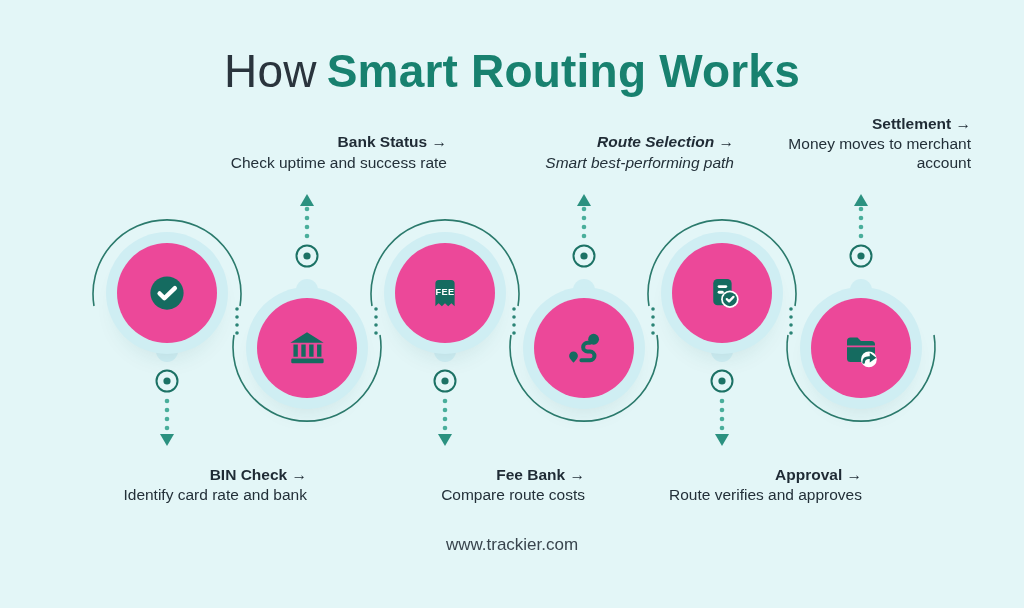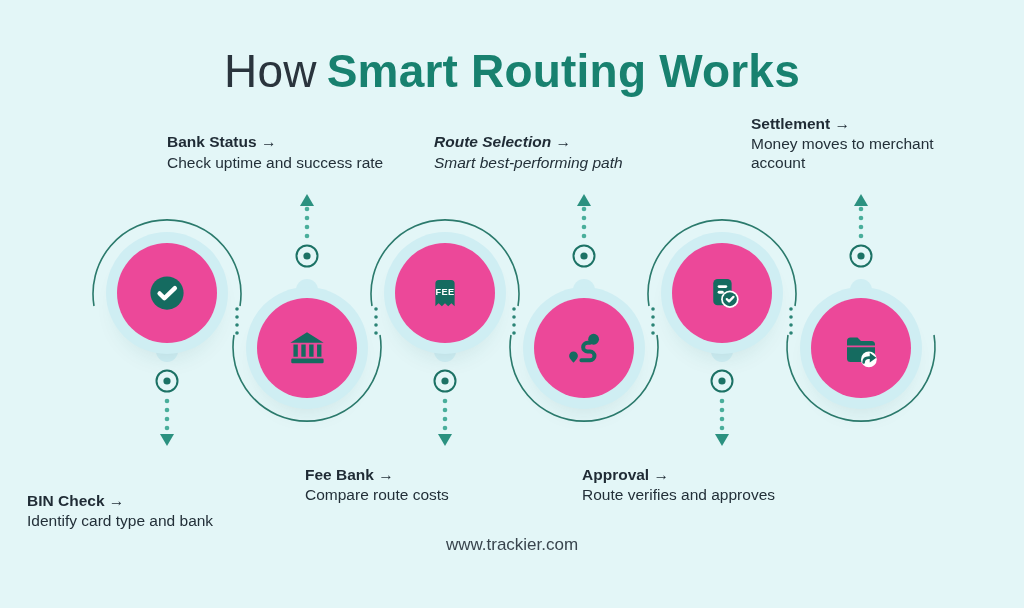--- a/index.html
+++ b/index.html
@@ -43,28 +43,28 @@
 
   .n1{left:117px;top:243px;}
   .n2{left:257px;top:298px;}
   .n3{left:395px;top:243px;}
   .n4{left:534px;top:298px;}
   .n5{left:672px;top:243px;}
   .n6{left:811px;top:298px;}
 
   
   .label{
-    position:absolute;z-index:3;text-align:left;
+    position:absolute;z-index:3;text-align:right;
     color:#233039;font-size:15.5px;line-height:1.18;
   }
   .label strong{display:block;font-weight:700;margin-bottom:2px;color:#1f2b35;}
   .lab-bank{left:167px;width:280px;bottom:436px;}
   .lab-route{left:434px;width:300px;bottom:436px;font-style:italic;}
   .lab-settle{left:751px;width:220px;bottom:436px;}
-  .lab-bin{left:27px;width:280px;top:492px;}
+  .lab-bin{left:27px;width:280px;top:466px;}
   .lab-fee{left:305px;width:280px;top:466px;}
   .lab-approval{left:582px;width:280px;top:466px;}
 
   
   .footer{
     position:absolute;left:0;top:535px;width:100%;
     text-align:center;font-size:17px;color:#39454e;z-index:3;
   }
 </style>
 </head>
@@ -258,21 +258,21 @@
       <path class="ic" d="M8 16q0-4 4-4h8l4 4h12q4 0 4 4v1H8z"></path>
       <path class="ic" d="M8 23h32v13q0 4-4 4H12q-4 0-4-4z"></path>
       <circle cx="33" cy="37" r="9" fill="#fff"></circle>
       <path d="M27 40.5q0-5.5 6-5.5h2" fill="none" stroke="#156b60" stroke-width="3" stroke-linecap="round"></path>
       <path class="ic" d="M34 29.5l7.5 5.5-7.5 5.5z"></path>
     </svg>
   </div>
 
   <div class="label lab-bin">
     <strong>BIN Check →</strong>
-    <span>Identify card type and bank</span>
+    <span>Identify card rate and bank</span>
   </div>
   <div class="label lab-bank">
     <strong>Bank Status →</strong>
     <span>Check uptime and success rate</span>
   </div>
   <div class="label lab-fee">
     <strong>Fee Bank →</strong>
     <span>Compare route costs</span>
   </div>
   <div class="label lab-route">

